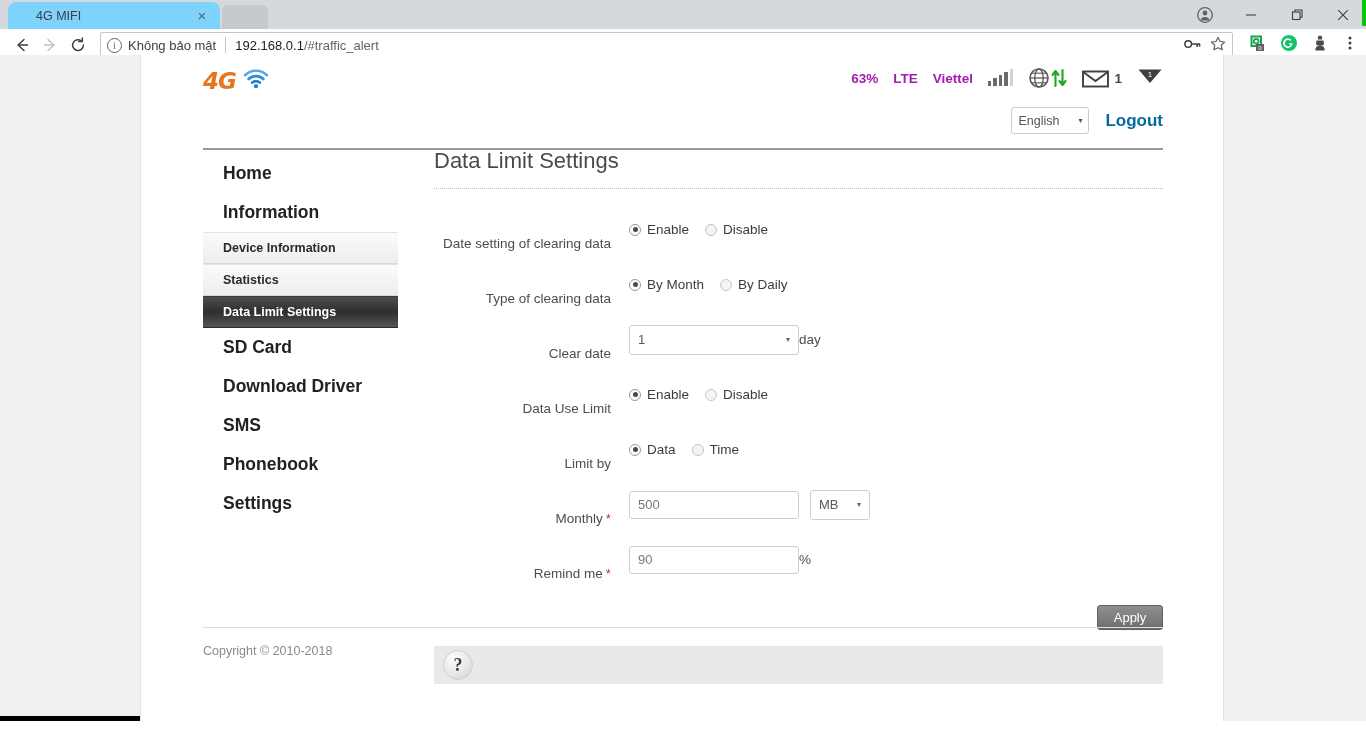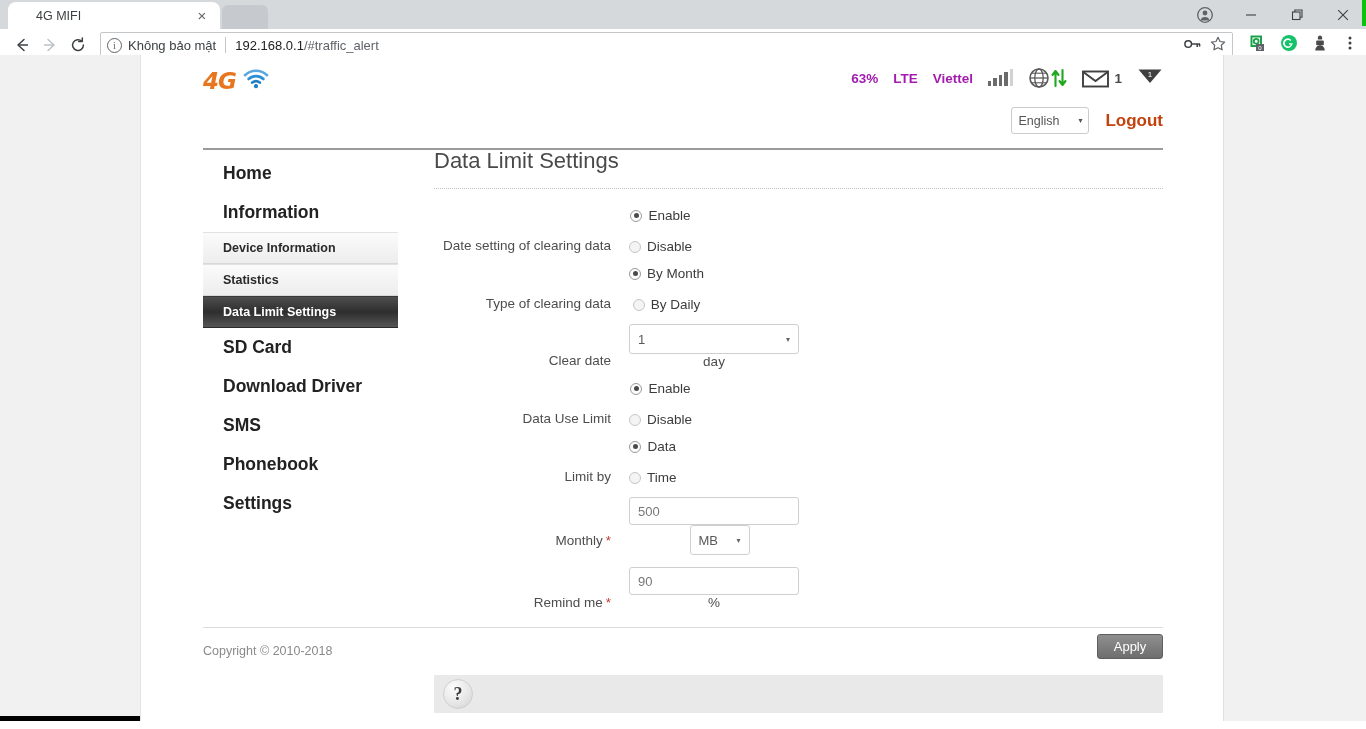--- a/index.html
+++ b/index.html
@@ -12,21 +12,21 @@
 
   
   .browser { width: 1366px; height: 729px; position: relative; background: #ffffff; }
 
   .tabstrip {
     height: 29px; background: #d6d9dc; position: relative;
     display: flex; align-items: flex-end;
   }
   .tab {
     position: relative; height: 27px; width: 212px; margin-left: 8px;
-    background: #ffffff; border-radius: 8px 8px 0 0;
+    background: #7dd3fc; border-radius: 8px 8px 0 0;
     display: flex; align-items: center; padding: 0 10px 0 28px;
     font-size: 12px; color: #3c4043;
   }
   .tab-title {
     flex: 1; white-space: nowrap; overflow: hidden; text-overflow: ellipsis;
     font-size: 12.5px; color: #3c4043;
   }
   .tab-close {
     width: 16px; height: 16px; position: relative; flex: 0 0 16px;
     color: #5f6368; font-size: 15px; line-height: 15px; text-align: center;
@@ -113,21 +113,21 @@
   .lang-row {
     position: absolute; right: 0; top: 52px; display: flex;
     align-items: center; gap: 16px;
   }
   .lang-select {
     width: 78px; height: 27px; border: 1px solid #ccc; border-radius: 3px;
     background: #fff; display: flex; align-items: center; padding: 0 6px;
     font-size: 12.5px; color: #555;
   }
   .lang-select .car { margin-left: auto; font-size: 8px; color: #555; }
-  .logout { font-size: 17px; font-weight: bold; color: #c2410c; }
+  .logout { font-size: 17px; font-weight: bold; color: #0369a1; }
 
   .hdr-rule { position: absolute; left: 62px; right: 62px; top: 93px; height: 2px; background: #9a9a9a; }
 
   
   .body-row { display: flex; padding-top: 0; }
   .sidebar { width: 195px; flex: 0 0 195px; padding-top: 6px; }
   .nav-top {
     font-size: 17.5px; font-weight: bold; color: #222; padding: 9px 0 9px 20px;
   }
   .nav-sub {
@@ -144,21 +144,21 @@
   .content { flex: 1; padding-left: 36px; }
   .page-title { font-size: 22px; color: #4a4a4a; font-weight: normal; padding-bottom: 14px; }
   .title-rule { border-bottom: 1px dotted #c0c0c0; margin-bottom: 19px; }
 
   .frow { display: flex; align-items: center; margin-bottom: 12px; }
   .flabel {
     width: 195px; flex: 0 0 195px; text-align: right; padding-right: 18px;
     font-size: 13.5px; color: #4d4d4d; margin-top: 28px;
   }
   .req { color: #c0392b; margin-left: 3px; }
-  .fctl { display: flex; align-items: center; flex-direction: column; }
+  .fctl { display: flex; align-items: center; }
 
   .radio-group { display: flex; align-items: center; gap: 16px; }
   .radio-item { display: flex; align-items: center; gap: 6px; font-size: 13.5px; color: #3c3c3c; }
   .rd {
     width: 12px; height: 12px; border-radius: 50%; border: 1px solid #9a9a9a;
     background: #fdfdfd; position: relative; flex: 0 0 12px;
   }
   .rd.on::after {
     content: ""; position: absolute; left: 2.5px; top: 2.5px;
     width: 5px; height: 5px; border-radius: 50%; background: #4a4a4a;

